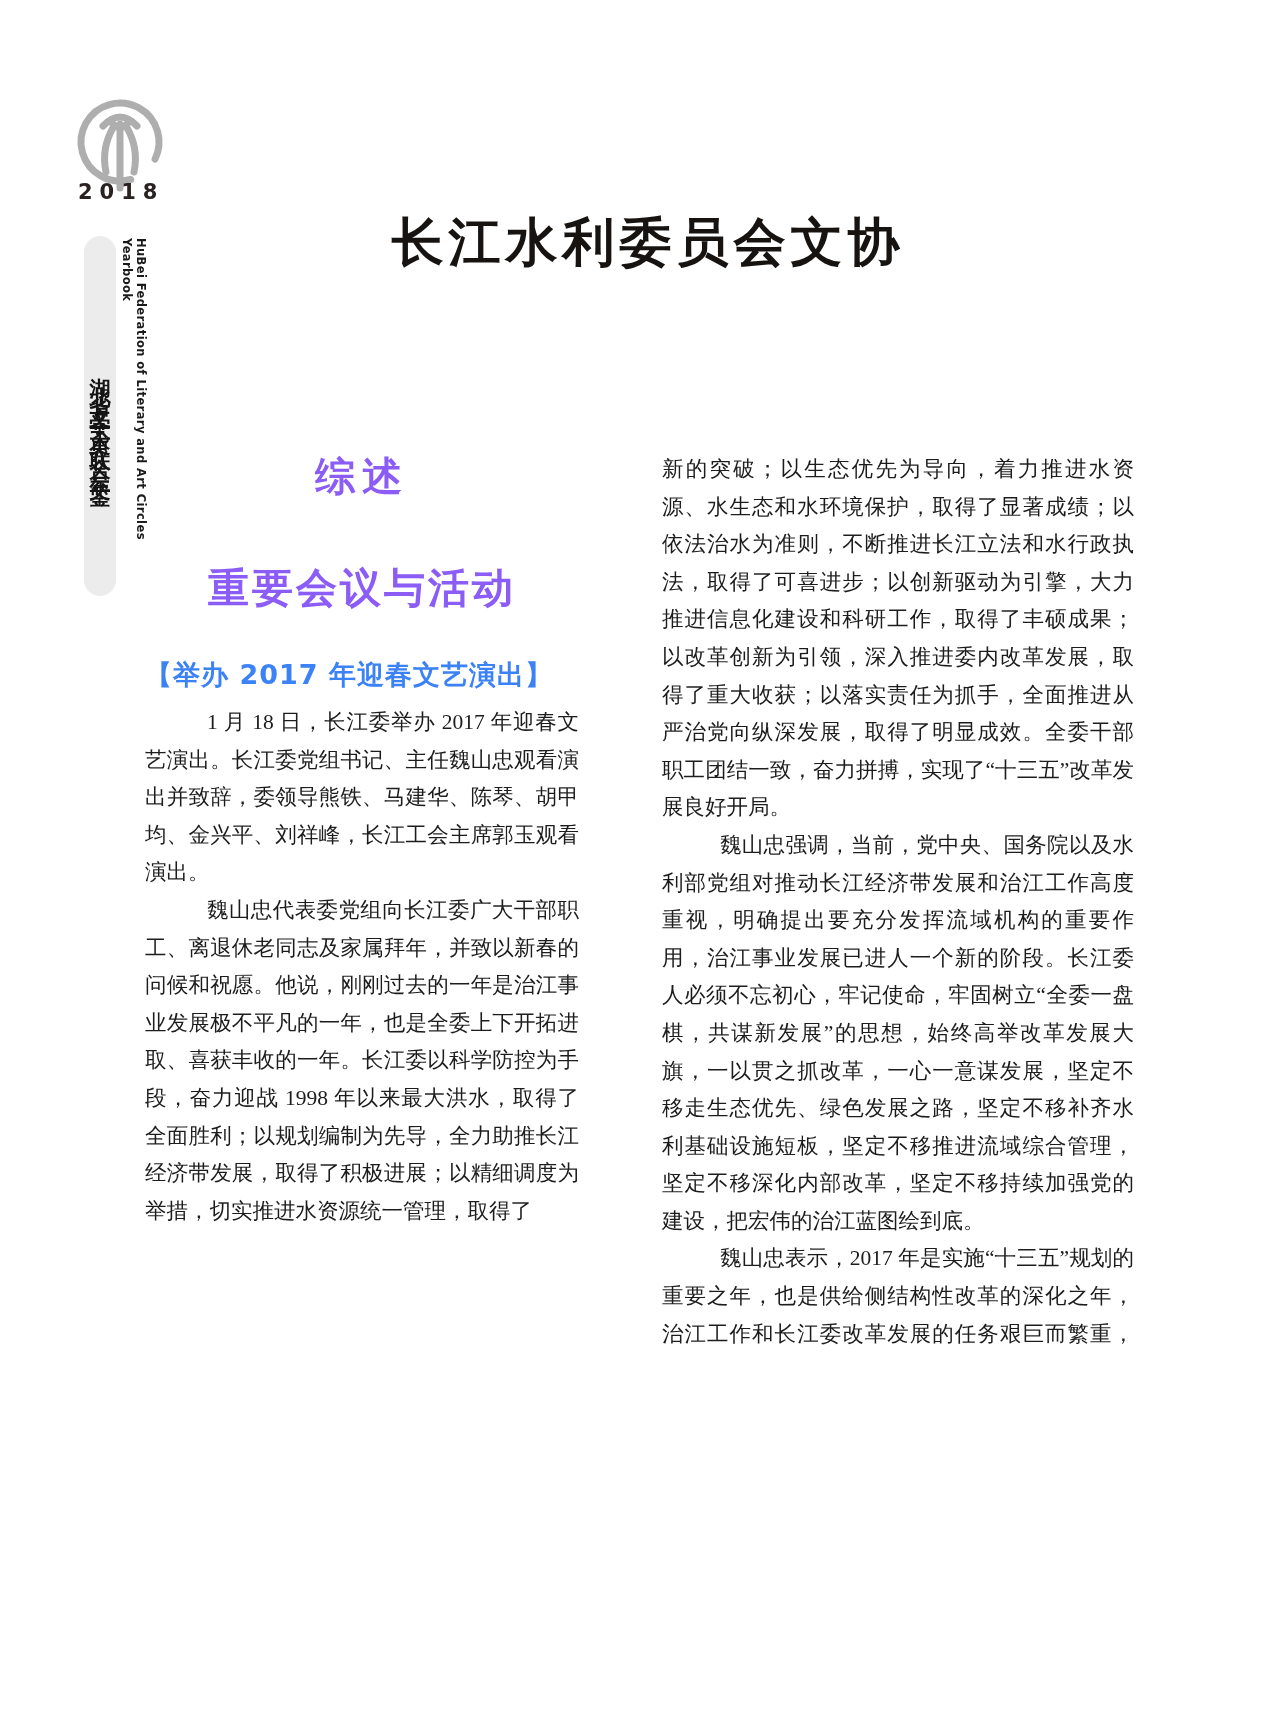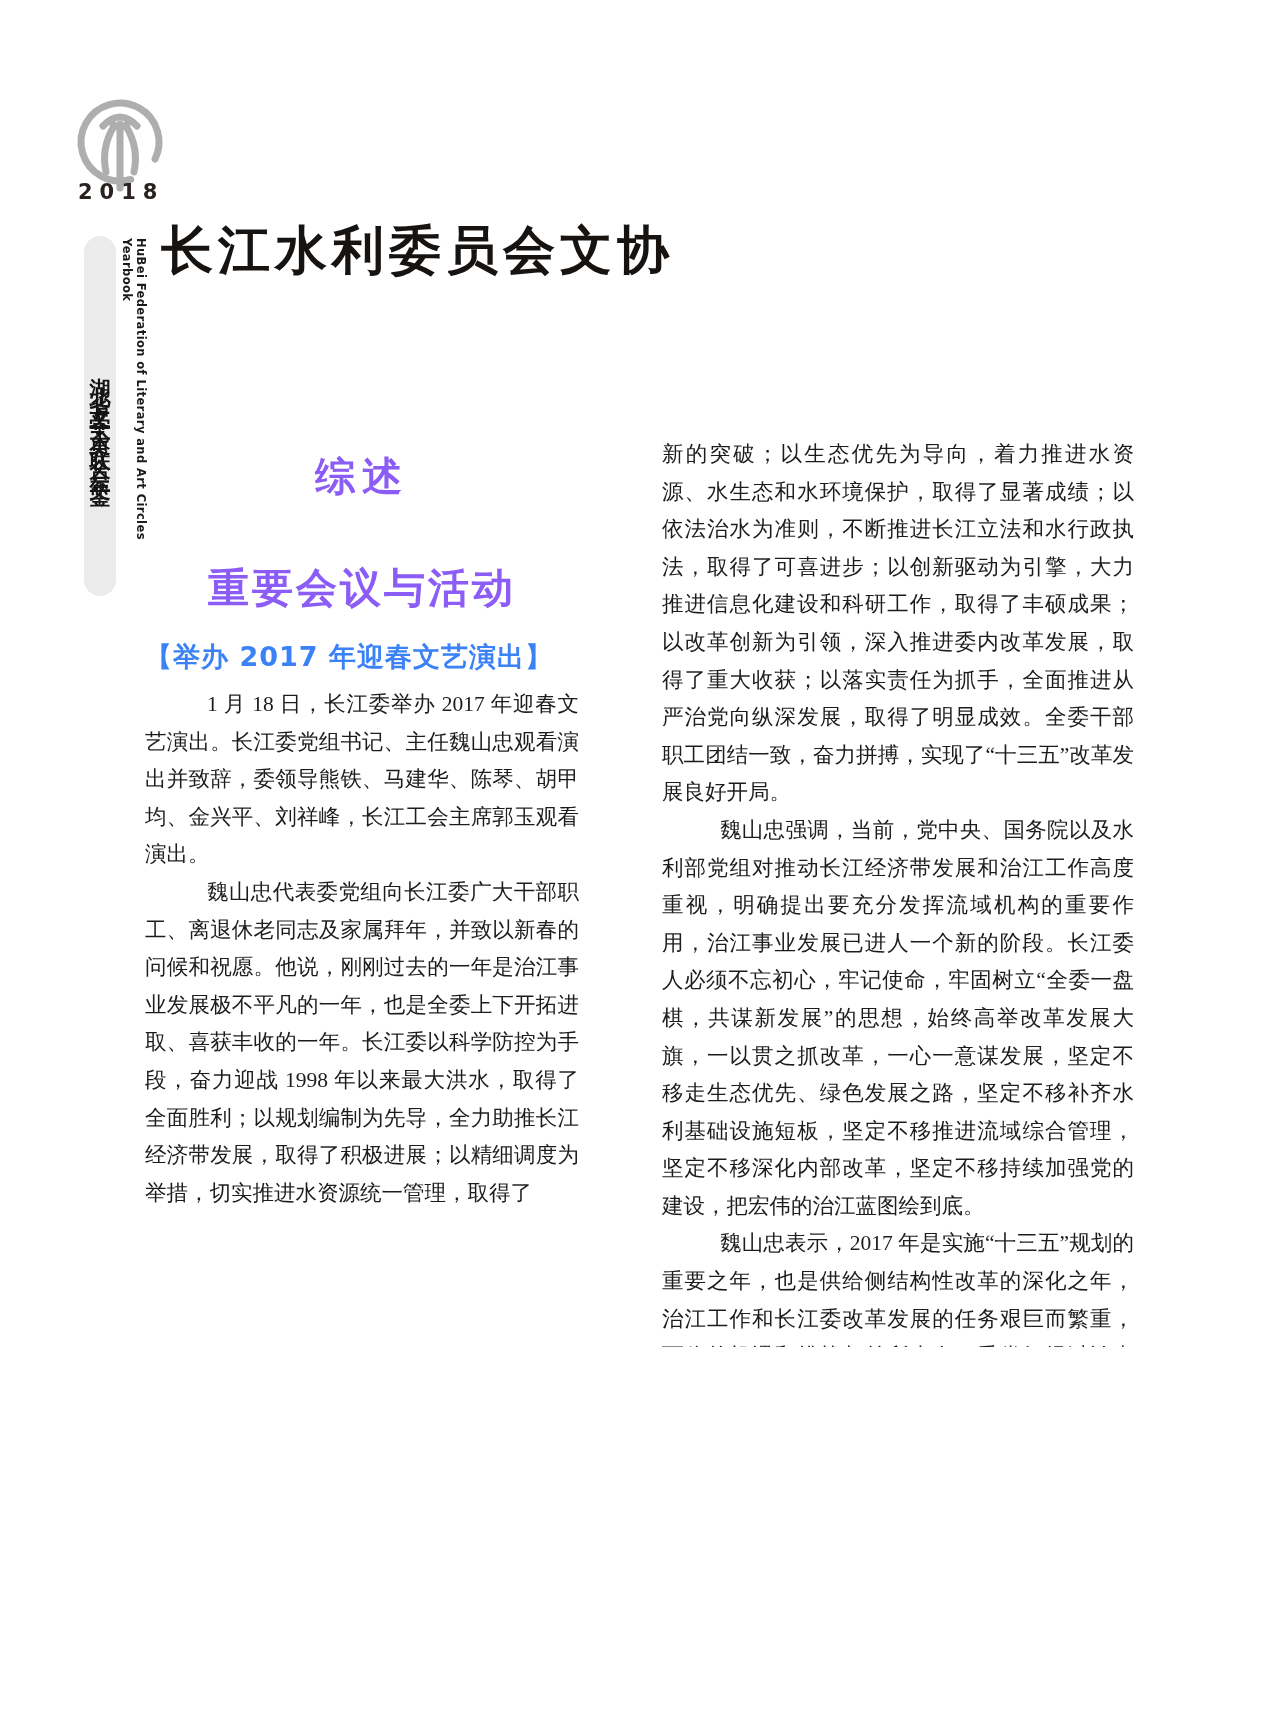--- a/index.html
+++ b/index.html
@@ -15,32 +15,32 @@
         background:#ececec;border-radius:16px;
         writing-mode:vertical-rl;text-orientation:upright;
         font-family:"DejaVu Sans","Liberation Sans",sans-serif;
         font-weight:bold;font-size:21px;letter-spacing:9px;color:#141414;
         display:flex;align-items:center;justify-content:center;padding-top:6px;box-sizing:border-box;}
   .strip-en{position:absolute;left:120px;top:238px;height:340px;
         writing-mode:vertical-rl;text-orientation:sideways;
         font-family:"DejaVu Sans","Liberation Sans",sans-serif;
         font-weight:bold;font-size:11.5px;letter-spacing:0.4px;color:#1a1a1a;}
 
-  .title{position:absolute;left:145px;top:200px;width:990px;margin:16px;
-        font-family:"DejaVu Serif","Liberation Serif",serif;
+  .title{position:absolute;left:145px;top:200px;width:990px;margin:8px;
+        text-align:center;font-family:"DejaVu Serif","Liberation Serif",serif;
         font-weight:900;font-size:52px;letter-spacing:5px;color:#171310;}
 
   .col{position:absolute;top:450px;}
   .col-left{left:145px;width:434px;}
-  .col-right{left:662px;top:436px;width:472px;}
+  .col-right{left:662px;top:451px;width:472px;}
 
   h2.sec{margin:0 0 36px 0;text-align:center;
         font-family:"DejaVu Sans","Liberation Sans",sans-serif;
         font-weight:bold;color:#8b5cf6;font-size:40px;line-height:52px;letter-spacing:7px;}
-  h2.sec.big{margin-top:58px;margin-bottom:22px;font-size:41px;line-height:56px;letter-spacing:3px;}
+  h2.sec.big{margin-top:58px;margin-bottom:40px;font-size:41px;line-height:56px;letter-spacing:3px;}
   h3.sub{margin:0 0 10px 0;font-family:"DejaVu Sans","Liberation Sans",sans-serif;
         font-weight:bold;color:#3b82f6;font-size:27px;line-height:38px;letter-spacing:1px;}
 
   p.body{margin:0;font-size:21.5px;line-height:37.6px;text-align:justify;
         color:#1c1c1c;font-family:"Liberation Serif","DejaVu Serif",serif;}
   p.indent{text-indent:62px;}
   .col-right p.indent{text-indent:58px;}
 
   .pageno{position:absolute;left:112px;top:1596px;
         font-family:"DejaVu Sans","Liberation Sans",sans-serif;

